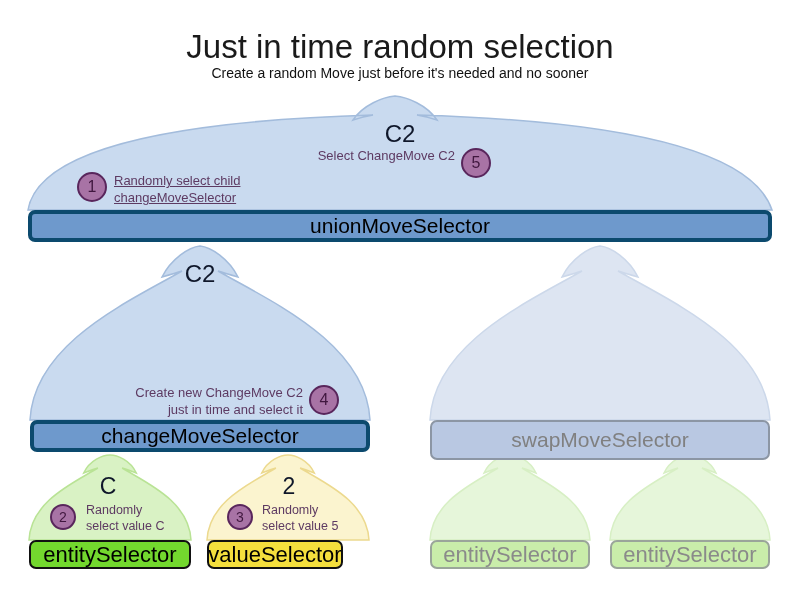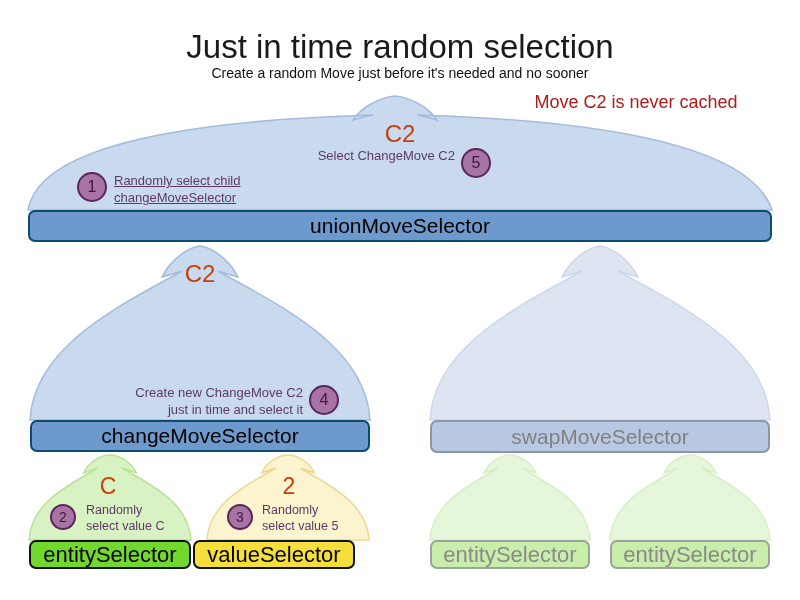--- a/index.html
+++ b/index.html
@@ -15,27 +15,27 @@
     left:0;right:0;top:65px;text-align:center;font-size:14px;color:#111;
   }
   .note{
     left:524px;top:92px;width:224px;text-align:center;font-size:18px;color:#b21b1b;
   }
   svg.arch{position:absolute;overflow:visible;}
   .bar{
     position:absolute;box-sizing:border-box;border-radius:7px;
     display:flex;align-items:center;justify-content:center;
   }
-  .bar-blue{background:#6e99cc;border:2px solid #0c4a6e;color:#000;font-size:21px;}
+  .bar-blue{background:#6e99cc;border:4px solid #0c4a6e;color:#000;font-size:21px;}
   .bar-swap{background:#b9c8e2;border:2px solid #8c96a4;color:#808080;font-size:21px;}
   .bar-green{background:#73d82e;border:2px solid #111;color:#000;font-size:22px;}
   .bar-yellow{background:#f4df3d;border:2px solid #111;color:#000;font-size:22px;}
   .bar-green-faded{background:#c9edaa;border:2px solid #9aa59a;color:#8a8a8a;font-size:22px;}
   .move-lbl{
-    position:absolute;transform:translateX(-50%);font-size:24px;color:#c2410c;white-space:nowrap;
+    position:absolute;transform:translateX(-50%);font-size:24px;color:#0f172a;white-space:nowrap;
   }
   .step-circle{
     position:absolute;box-sizing:border-box;border-radius:50%;
     background:#a873a5;border:2px solid #59265c;color:#40173f;
     display:flex;align-items:center;justify-content:center;
   }
   .step-circle.big{width:30px;height:30px;font-size:16px;}
   .step-circle.small{width:26px;height:26px;font-size:14px;}
   .step-text{
     position:absolute;color:#5d3a62;font-size:13px;line-height:17px;white-space:nowrap;
@@ -43,21 +43,20 @@
   .step-text.sm{font-size:12.5px;line-height:16px;}
   .ta-r{text-align:right;}
 </style>
 </head>
 <body>
 
 <div id="stage">
 
   <div class="abs subtitle">Create a random Move just before it's needed and no sooner</div>
   <div class="abs title">Just in time random selection</div>
-  <div class="abs note">Move C2 is never cached</div>
 
   <svg class="arch" style="left:28px;top:95px;" width="744" height="115" viewBox="0 0 744 115" preserveAspectRatio="none">
     <path d="M 0 115 C 10 55, 140 26, 345 20 C 339 21, 331 23, 325 25 C 335 10, 355 2, 367 1 C 379 2, 399 10, 409 25 C 403 23, 395 21, 389 20 C 594 26, 724 55, 744 115 Z" fill="#c9daef" stroke="#a3bcdc" stroke-width="1.5" vector-effect="non-scaling-stroke"></path>
   </svg>
 
   <svg class="arch" style="left:30px;top:243px;" width="340" height="177" viewBox="0 0 340 177" preserveAspectRatio="none">
     <path d="M 0 177 C 4 100, 100 58, 152 28 C 146 30, 139 32, 132 34 C 141 16, 159 4, 170 3 C 181 4, 199 16, 208 34 C 201 32, 194 30, 188 28 C 240 58, 336 100, 340 177 Z" fill="#c9daef" stroke="#a3bcdc" stroke-width="1.5" vector-effect="non-scaling-stroke"></path>
   </svg>
 
   <svg class="arch" style="left:430px;top:243px;" width="340" height="177" viewBox="0 0 340 177" preserveAspectRatio="none">
@@ -76,27 +75,27 @@
   <svg class="arch" style="left:610px;top:453px;" width="160" height="87" viewBox="0 0 160 87" preserveAspectRatio="none">
     <path d="M 0 87 C 2 48, 44 30, 68 15 C 64 16, 59 18, 54 20 C 60 7, 73 2, 80 2 C 87 2, 100 7, 106 20 C 101 18, 96 16, 92 15 C 116 30, 158 48, 160 87 Z" fill="#e6f6da" stroke="#d7efc4" stroke-width="1.5" vector-effect="non-scaling-stroke"></path>
   </svg>
 
   <div class="bar bar-blue" style="left:28px;top:210px;width:744px;height:32px;">
     <span>unionMoveSelector</span>
   </div>
   <div class="bar bar-blue" style="left:30px;top:420px;width:340px;height:32px;">
     <span>changeMoveSelector</span>
   </div>
-  <div class="bar bar-swap" style="left:430px;top:420px;width:340px;height:33px;">
+  <div class="bar bar-swap" style="left:430px;top:420px;width:340px;height:40px;">
     <span>swapMoveSelector</span>
   </div>
   <div class="bar bar-green" style="left:29px;top:540px;width:162px;height:29px;">
     <span>entitySelector</span>
   </div>
-  <div class="bar bar-yellow" style="left:193px;top:540px;width:162px;height:29px;">
+  <div class="bar bar-yellow" style="left:207px;top:540px;width:136px;height:29px;">
     <span>valueSelector</span>
   </div>
   <div class="bar bar-green-faded" style="left:430px;top:540px;width:160px;height:29px;">
     <span>entitySelector</span>
   </div>
   <div class="bar bar-green-faded" style="left:610px;top:540px;width:160px;height:29px;">
     <span>entitySelector</span>
   </div>
 
   <div class="move-lbl" style="left:400px;top:120px;">C2</div>

